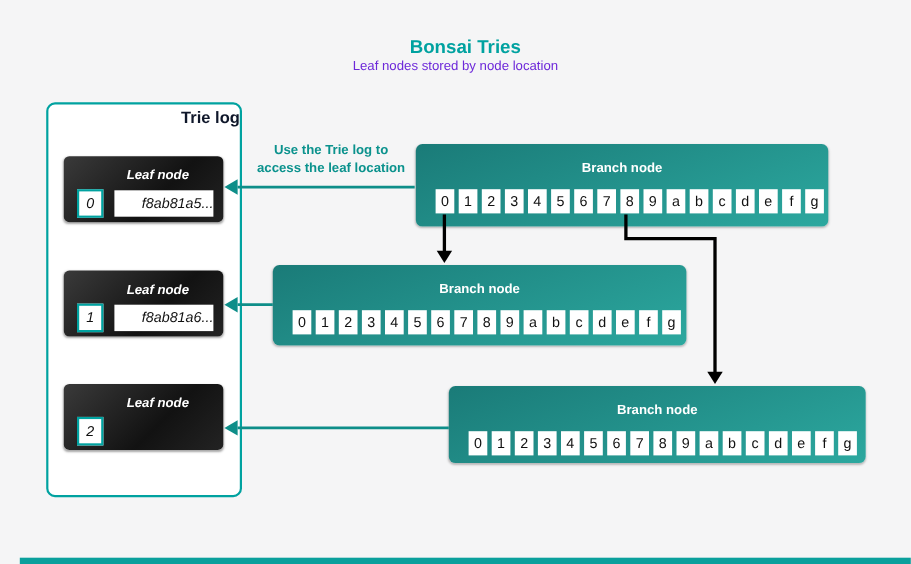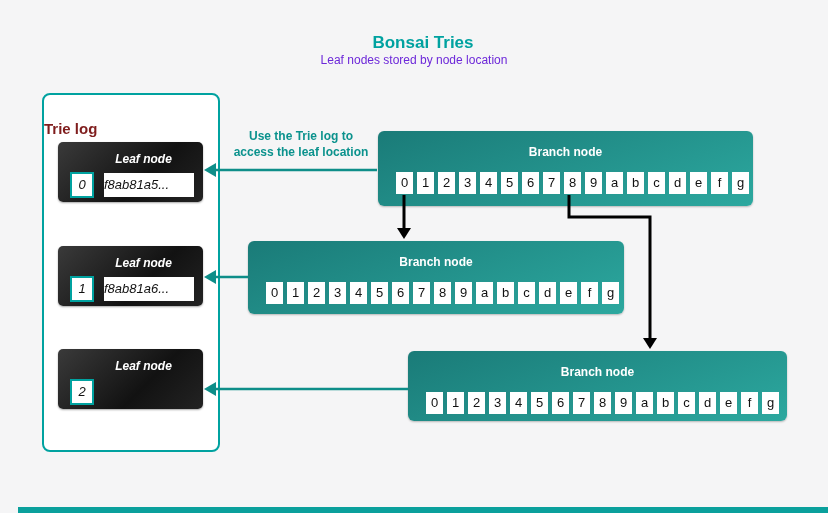--- a/index.html
+++ b/index.html
@@ -7,35 +7,35 @@
   .canvas{position:relative;width:828px;height:513px;background:#f5f5f6;}
 
   
   .header{position:absolute;top:33px;left:0;width:828px;text-align:center;}
   .title{font-size:17px;font-weight:bold;color:#00a2a0;line-height:19px;margin-left:18px;}
   .subtitle{font-size:12px;font-weight:400;color:#6d28d9;line-height:17px;}
 
   
   .trie-log{position:absolute;left:42px;top:93px;width:174px;height:355px;
     background:#ffffff;border:2px solid #00a2a0;border-radius:8px;}
-  .trie-log-title{position:absolute;top:25px;left:0;width:100%;text-align:left;
-    font-size:15px;font-weight:bold;color:#7f1d1d;}
+  .trie-log-title{position:absolute;top:4px;left:0;width:100%;text-align:right;
+    font-size:15px;font-weight:bold;color:#0f172a;}
 
   
   .leaf{position:absolute;left:58px;width:145px;height:60px;border-radius:5px;
     background:linear-gradient(135deg,#3a3a3a 0%,#121212 60%,#232323 100%);
     box-shadow:0 1px 2px rgba(0,0,0,.35);font-style:italic;}
   .leaf-0{top:142px;} .leaf-1{top:246px;} .leaf-2{top:349px;}
   .leaf-title{position:absolute;top:10px;left:30px;right:4px;text-align:center;
     color:#ffffff;font-size:12px;font-weight:bold;}
   .leaf-index{position:absolute;left:12px;top:30px;width:20px;height:22px;
     background:#ffffff;border:2px solid #00a2a0;color:#111;
     font-size:13px;line-height:22px;text-align:center;}
   .leaf-hash{position:absolute;left:46px;top:31px;width:90px;height:24px;
-    background:#ffffff;color:#111;font-size:13px;line-height:24px;text-align:left;}
+    background:#ffffff;color:#111;font-size:13px;line-height:24px;text-align:right;}
 
   
   .annotation{position:absolute;left:226px;top:129px;width:150px;text-align:center;
     color:#0b928d;font-size:12px;font-weight:bold;line-height:15.5px;}
 
   
   .branch{position:absolute;border-radius:6px;
     background:linear-gradient(160deg,#1a7b78 0%,#2ca89f 100%);
     box-shadow:0 1px 2px rgba(0,0,0,.25);}
   .branch-1{left:378px;top:131px;width:375px;height:75px;}

